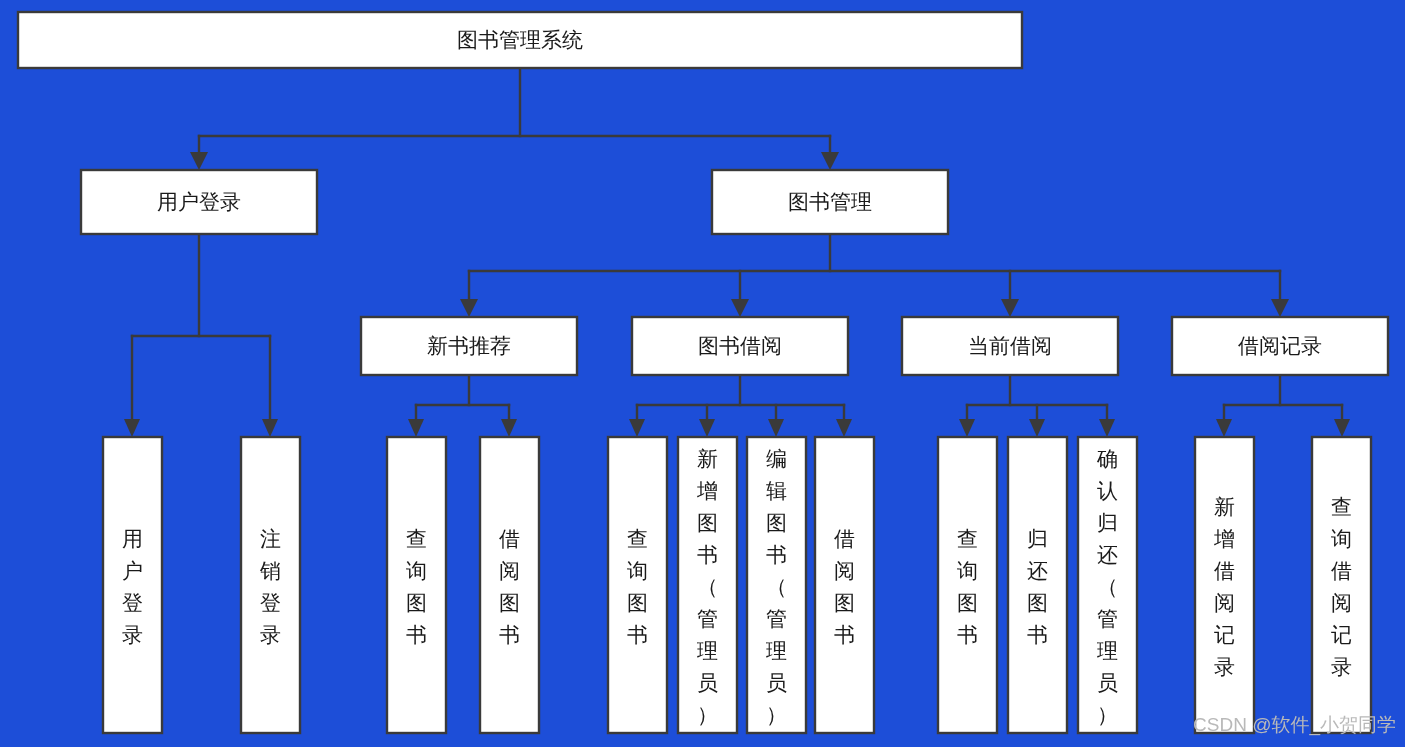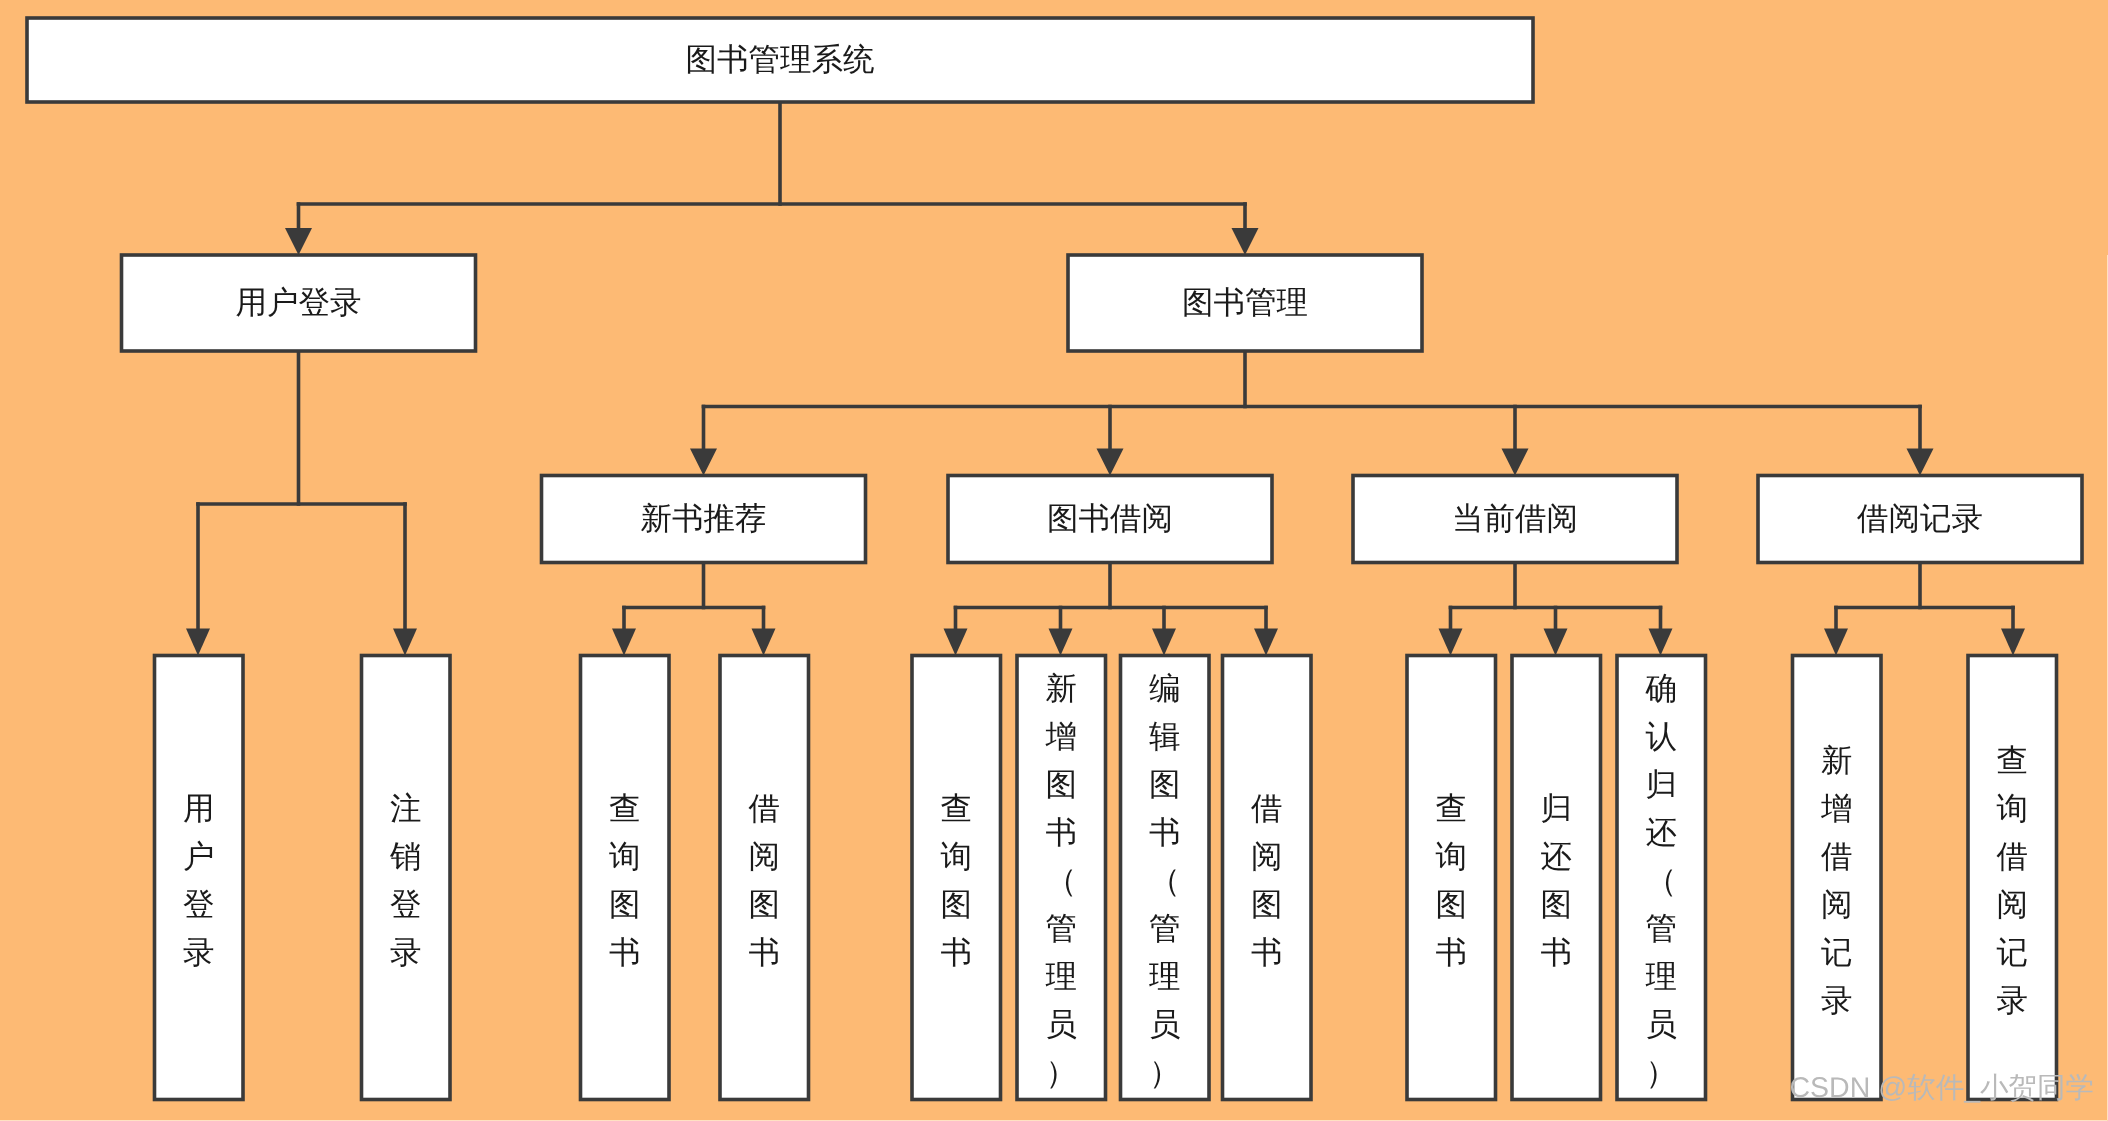--- a/index.html
+++ b/index.html
@@ -7,21 +7,21 @@
     padding: 0;
     background: #ffffff;
   }
   body {
     font-family: "Liberation Sans", "DejaVu Sans", sans-serif;
   }
   #diagram-root {
     position: relative;
     width: 1405px;
     height: 747px;
-    background: #fdba74;
+    background: #1d4ed8;
     overflow: hidden;
   }
   svg#tree-canvas {
     position: absolute;
     left: 0;
     top: 0;
     width: 1405px;
     height: 747px;
     display: block;
   }

